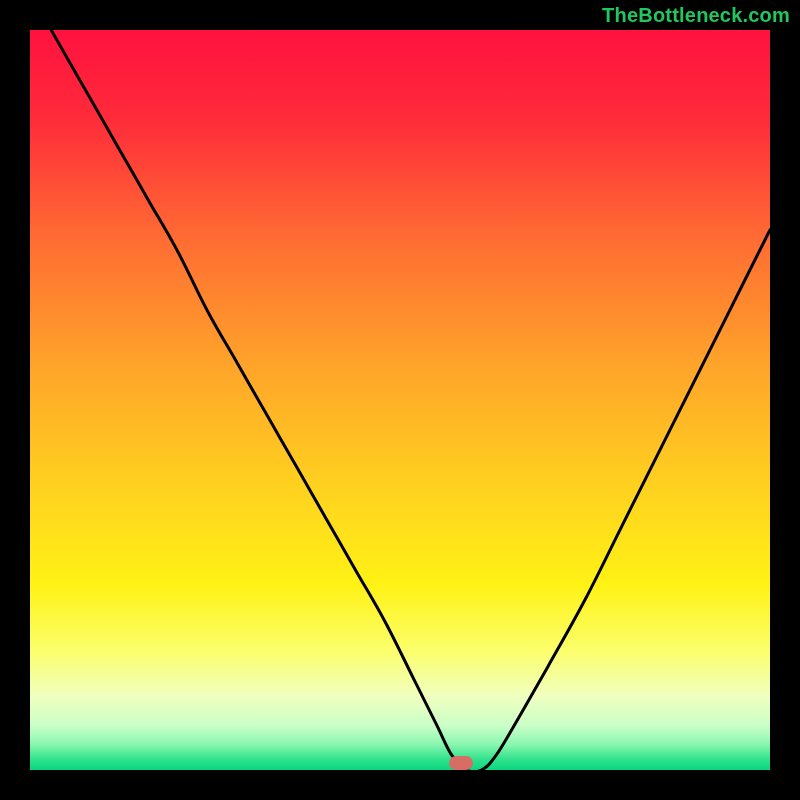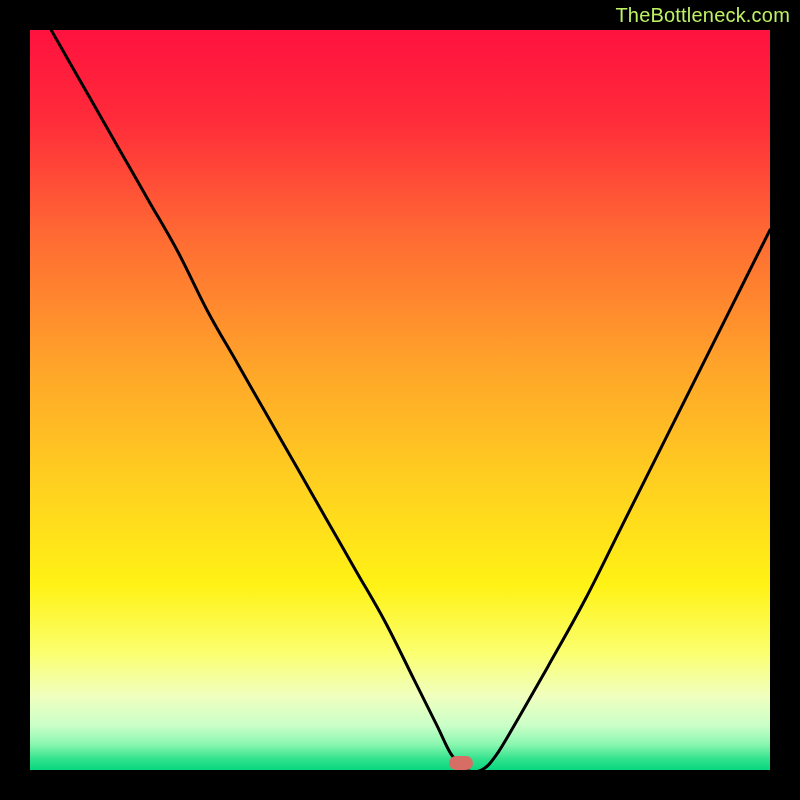--- a/index.html
+++ b/index.html
@@ -45,23 +45,23 @@
     position: absolute;
     width: 24px;
     height: 14px;
     border-radius: 7px;
     transform: translate(-50%, -50%);
   }
   .watermark {
     position: absolute;
     top: 4px;
     right: 10px;
-    color: #bef264;
+    color: #22c55e;
     font-size: 20px;
-    font-weight: 400;
+    font-weight: 700;
     letter-spacing: 0.2px;
   }
 </style>
 </head>
 <body>
 
 <div class="frame">
   <div class="watermark">TheBottleneck.com</div>
   <div class="plot" id="plot">
     <div class="gradient" id="gradient" style="background: linear-gradient(rgb(255, 18, 63) 0%, rgb(255, 43, 58) 12%, rgb(255, 107, 51) 28%, rgb(255, 163, 42) 45%, rgb(255, 210, 31) 62%, rgb(255, 242, 21) 75%, rgb(251, 255, 109) 84%, rgb(240, 255, 191) 90%, rgb(202, 255, 200) 94%, rgb(139, 247, 176) 96.5%, rgb(51, 226, 142) 98.5%, rgb(9, 215, 127) 100%);"></div>

